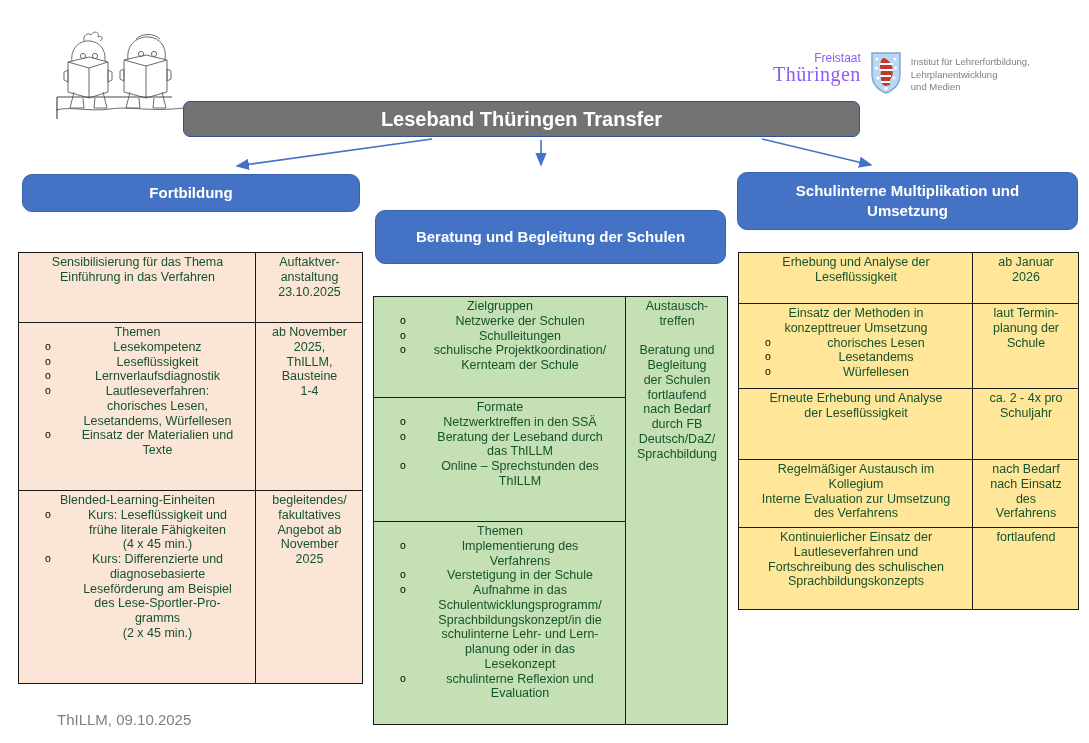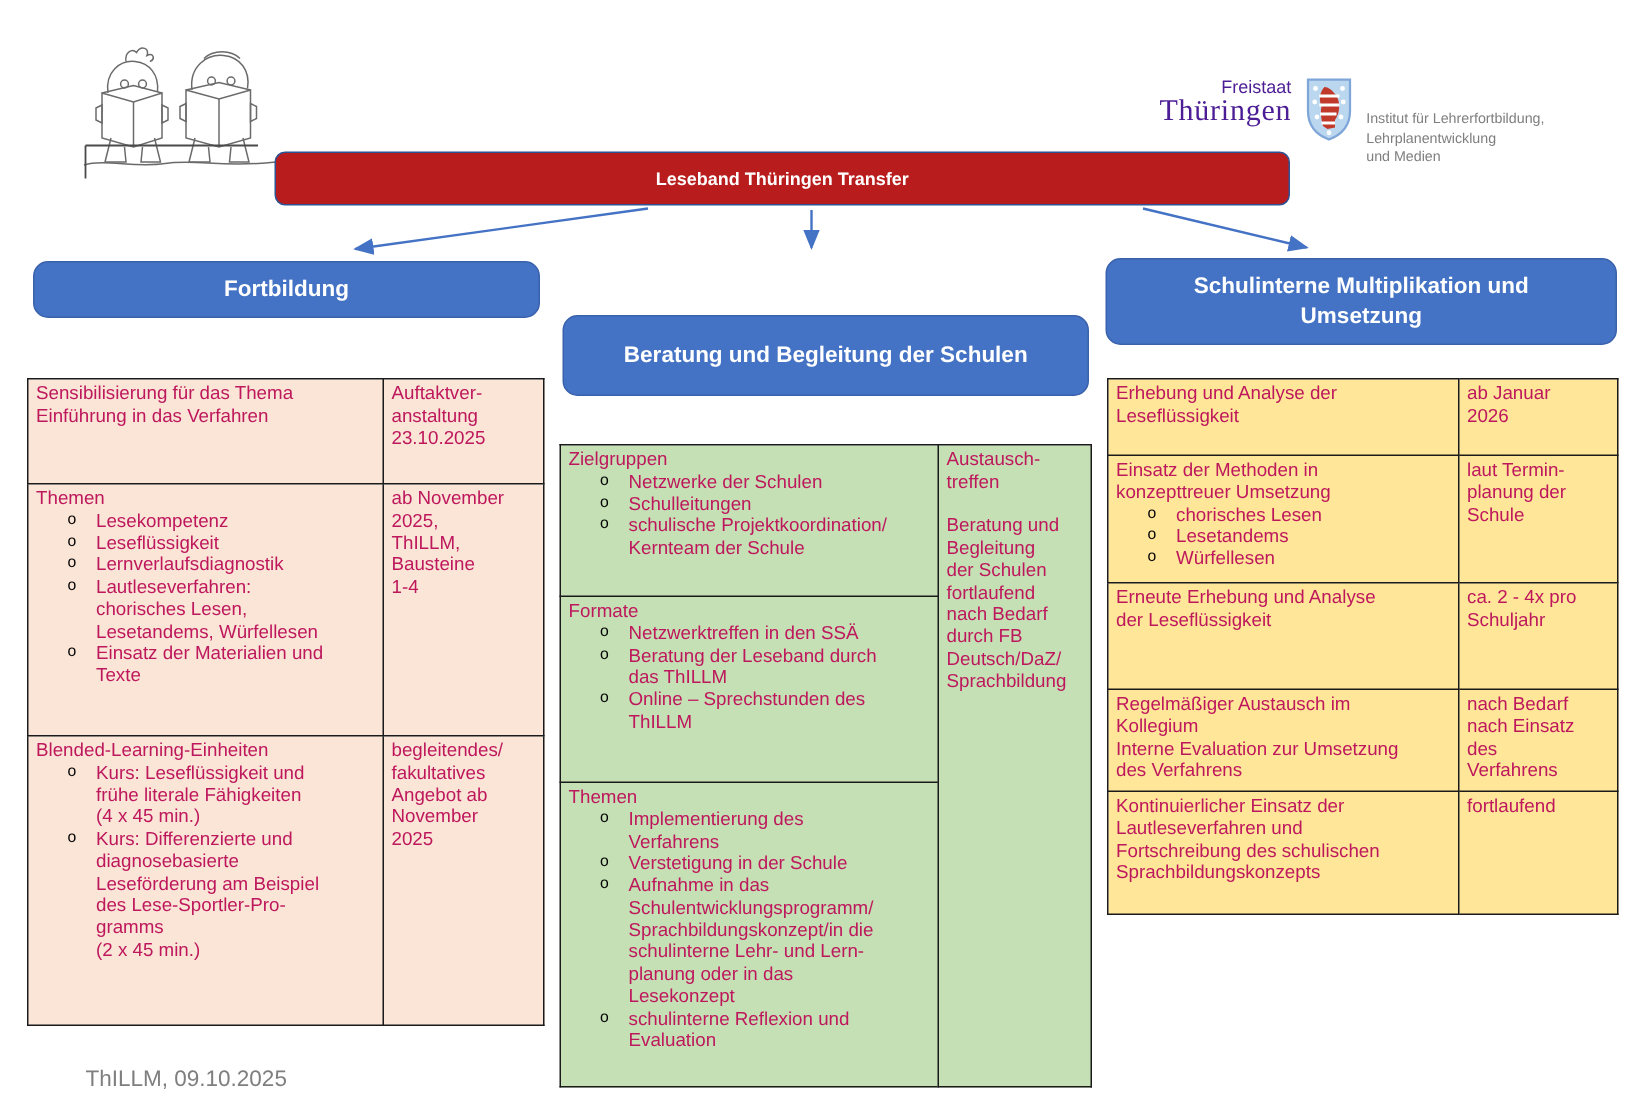--- a/index.html
+++ b/index.html
@@ -4,58 +4,58 @@
 <style>
   html,body{margin:0;padding:0;}
   body{
     width:1089px;height:743px;position:relative;background:#ffffff;
     font-family:"Liberation Sans", sans-serif;overflow:hidden;
   }
   .abs{position:absolute;}
   
   .title-bar{
     left:183px;top:101px;width:677px;height:36px;
-    background:#b91c1c;border:1px solid #2E5395;border-radius:7px;
+    background:#737373;border:1px solid #2E5395;border-radius:7px;
     display:flex;align-items:center;justify-content:center;
-    color:#ffffff;font-size:12px;font-weight:bold;box-sizing:border-box;text-align:center;
+    color:#ffffff;font-size:20px;font-weight:bold;box-sizing:border-box;text-align:center;
   }
   
   .hdr{
     background:#4472C4;border:1px solid #3A62AC;border-radius:10px;
     display:flex;align-items:center;justify-content:center;text-align:center;
     color:#ffffff;font-size:15px;font-weight:bold;box-sizing:border-box;
     white-space:pre-line;line-height:1.35;
   }
   .hdr1{left:22px;top:174px;width:338px;height:38px;}
   .hdr2{left:375px;top:174px;width:351px;height:54px;margin-top:36px;}
   .hdr3{left:737px;top:172px;width:341px;height:58px;}
   
   table.grid{border-collapse:collapse;table-layout:fixed;position:absolute;}
   table.grid td{
     border:1.5px solid #1a1a1a;vertical-align:top;box-sizing:border-box;
-    font-size:12.5px;line-height:1.18;color:#be185d;padding:2px 4px 2px 5px;
+    font-size:12.5px;line-height:1.18;color:#14532d;padding:2px 4px 2px 5px;text-align:center;
   }
   .t1{left:18px;top:252px;}
   .t2{left:373px;top:252px;margin-top:44px;}
   .t3{left:738px;top:252px;}
   .pink{background:#FBE5D6;}
   .green{background:#C5E0B4;}
   .yellow{background:#FFE699;}
   .ct{white-space:pre-line;}
   ul.bl{list-style:none;margin:0;padding:0;}
   ul.bl li{position:relative;padding-left:40px;white-space:pre-line;}
   ul.bl li::before{
     content:"o";position:absolute;left:21px;top:0px;font-size:10.5px;color:#000;
   }
   
   .brand{left:773px;top:52px;display:flex;align-items:flex-start;gap:9px;}
-  .wordmark{text-align:right;color:#4c1d95;}
+  .wordmark{text-align:right;color:#8b5cf6;}
   .wm-top{font-size:12px;line-height:1;}
   .wm-main{font-size:20px;line-height:1.05;letter-spacing:0.5px;font-family:Liberation Serif, serif;}
-  .inst{font-size:9.5px;color:#7f7f7f;line-height:1.32;margin-top:22px;white-space:pre-line;}
+  .inst{font-size:9.5px;color:#7f7f7f;line-height:1.32;margin-top:4px;white-space:pre-line;}
   
   .footer{left:57px;top:711px;font-size:15px;color:#7f7f7f;}
   svg{display:block;}
 </style>
 </head>
 <body>
 
 <div class="abs" style="left:50px;top:26px;">
   <svg width="140" height="95" viewBox="0 0 140 95">
     <g fill="none" stroke="#6b6b6b" stroke-width="1">

